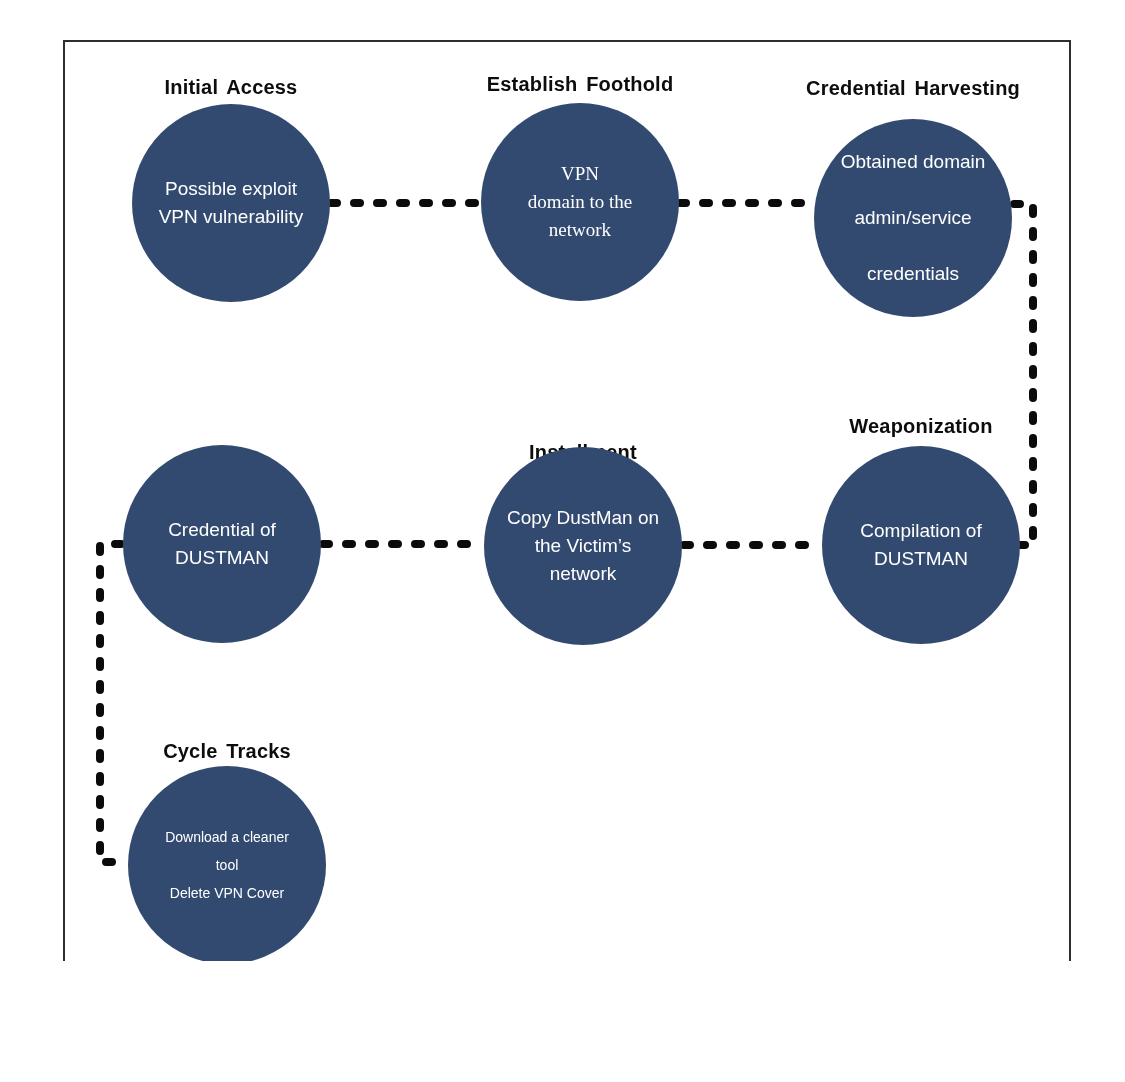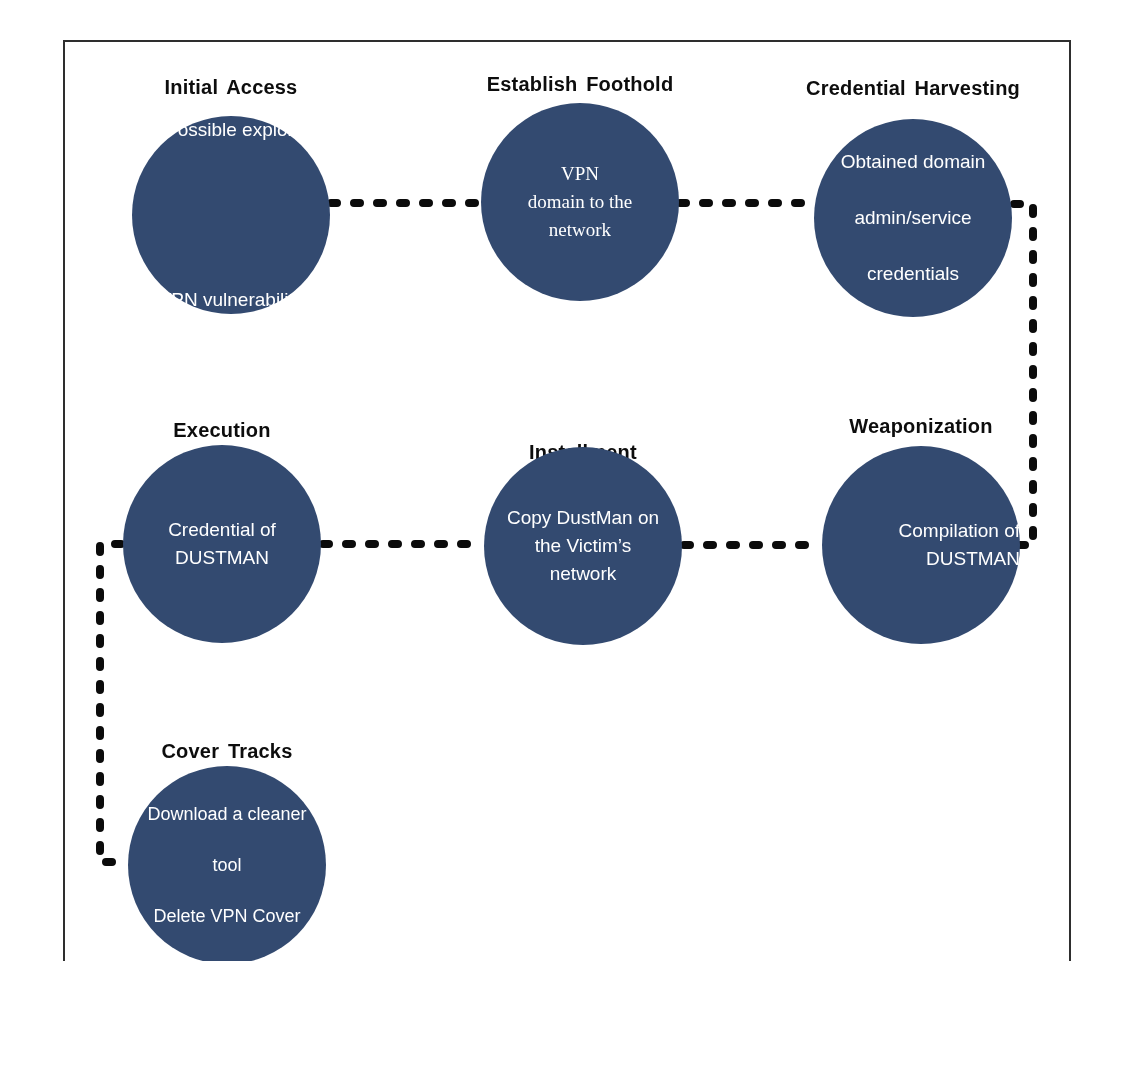--- a/index.html
+++ b/index.html
@@ -82,59 +82,58 @@
       <path d="M331 203 H481"></path>
       <path d="M680 203 H814"></path>
       <path d="M1014 204 H1033 V545 H1020"></path>
       <path d="M323 544 H483"></path>
       <path d="M684 545 H822"></path>
       <path d="M121 544 H100 V862 H126"></path>
     </g>
   </svg>
 
   <div class="stage-label" style="left:71px; top:76px;">Initial Access</div>
-  <div class="node" style="left:132px; top:116px;justify-content:space-between;">
+  <div class="node" style="left:132px; top:104px;">
     <div>Possible exploit</div>
     <div>VPN vulnerability</div>
   </div>
 
   <div class="stage-label" style="left:420px; top:73px;">Establish Foothold</div>
   <div class="node" style="left:481px; top:103px;font-family:Liberation Serif, serif;">
     <div>VPN</div>
     <div>domain to the</div>
     <div>network</div>
   </div>
 
   <div class="stage-label" style="left:753px; top:77px;">Credential Harvesting</div>
   <div class="node" style="left:814px; top:119px;gap:28px;">
     <div>Obtained domain</div>
     <div>admin/service</div>
     <div>credentials</div>
   </div>
 
-  <div class="stage-label" style="left:62px; top:419px;">Execution</div>
   <div class="node" style="left:123px; top:445px;">
     <div>Credential of</div>
     <div>DUSTMAN</div>
   </div>
 
   <div class="stage-label" style="left:423px; top:417px;margin-top:24px;">Installment</div>
   <div class="node" style="left:484px; top:447px;">
     <div>Copy DustMan on</div>
     <div>the Victim’s</div>
     <div>network</div>
   </div>
 
   <div class="stage-label" style="left:761px; top:415px;">Weaponization</div>
-  <div class="node" style="left:822px; top:446px;align-items:flex-end;">
+  <div class="node" style="left:822px; top:446px;">
     <div>Compilation of</div>
     <div>DUSTMAN</div>
   </div>
 
-  <div class="stage-label" style="left:67px; top:740px;">Cover Tracks</div>
-  <div class="node" style="left:128px; top:766px; font-size:18px;gap:23px;">
+  <div class="stage-label" style="left:67px; top:740px;">Cycle Tracks</div>
+  <div class="node" style="left:128px; top:766px; font-size:14px;">
     <div>Download a cleaner</div>
     <div>tool</div>
     <div>Delete VPN Cover</div>
   </div>
 
 
 </div>
 
 </body></html>

